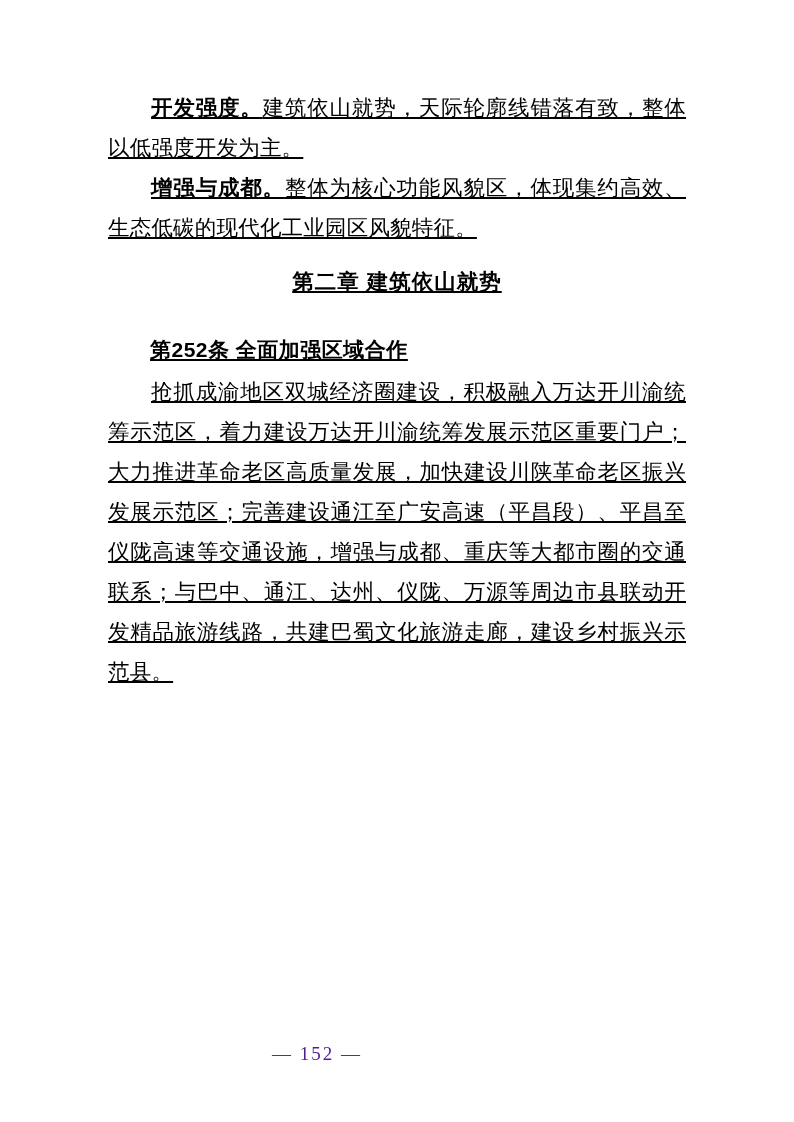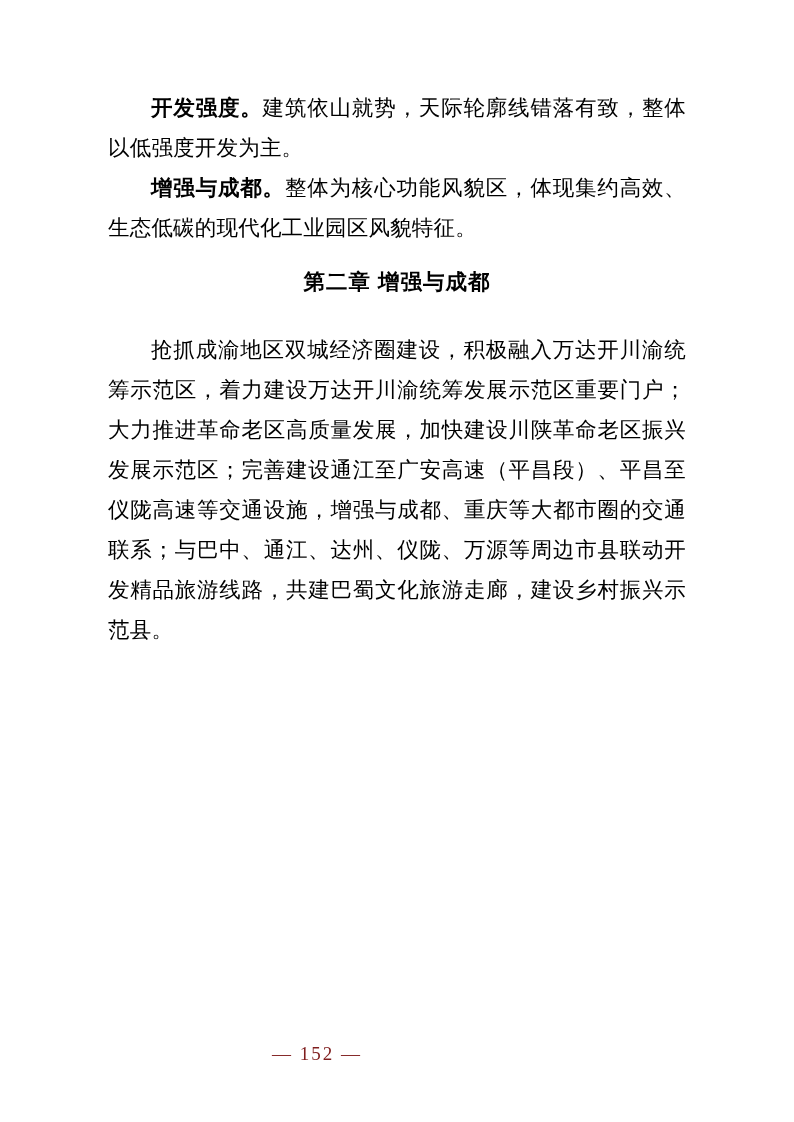--- a/index.html
+++ b/index.html
@@ -16,20 +16,21 @@
     overflow: hidden;
   }
   .page {
     position: absolute;
     left: 0;
     top: 0;
     width: 634px;
     height: 1122px;
     box-sizing: border-box;
     padding: 88px 108px 0 108px;
+    text-decoration: underline;
   }
   .doc-body {
     width: 578px;
   }
   p {
     margin: 0;
     font-size: 21.5px;
     line-height: 40px;
     text-align: justify;
     text-justify: inter-ideograph;
@@ -53,53 +54,54 @@
   .article-title {
     font-weight: bold;
     font-size: 21px;
     line-height: 40px;
     text-indent: 2em;
     margin: 12px 0 2px 0;
     letter-spacing: 0.5px;
     font-family: "Liberation Sans", "DejaVu Sans", sans-serif;
   }
   .para-block {
-    margin-top: 12px;
+    margin-top: 2px;
   }
   .spacer-sm { height: 10px; }
   .footer {
     position: absolute;
     left: 0;
     right: 0;
     bottom: 56px;
     text-align: center;
     font-size: 19px;
     line-height: 24px;
     letter-spacing: 2px;
-    color: #7f1d1d;
+    color: #4c1d95;
   }
 </style>
 </head>
 <body>
 
 <div class="page">
   <div class="doc-body">
 
     <p class="indent">
       <span class="lead">开发强度。</span><span>建筑依山就势，天际轮廓线错落有致，整体以低强度开发为主。</span>
     </p>
 
     <p class="indent">
       <span class="lead">增强与成都。</span><span>整体为核心功能风貌区，体现集约高效、生态低碳的现代化工业园区风貌特征。</span>
     </p>
 
-    <div class="chapter-title">第二章 增强与成都</div>
+    <div class="chapter-title">第二章 建筑依山就势</div>
 
     <div class="spacer-sm"></div>
 
+    <div class="article-title">第252条 全面加强区域合作</div>
 
     <p class="indent para-block">抢抓成渝地区双城经济圈建设，积极融入万达开川渝统筹示范区，着力建设万达开川渝统筹发展示范区重要门户；大力推进革命老区高质量发展，加快建设川陕革命老区振兴发展示范区；完善建设通江至广安高速（平昌段）、平昌至仪陇高速等交通设施，增强与成都、重庆等大都市圈的交通联系；与巴中、通江、达州、仪陇、万源等周边市县联动开发精品旅游线路，共建巴蜀文化旅游走廊，建设乡村振兴示范县。</p>
 
     <div class="spacer-sm"></div>
 
 
     <div class="spacer-sm"></div>
 
 
   </div>

